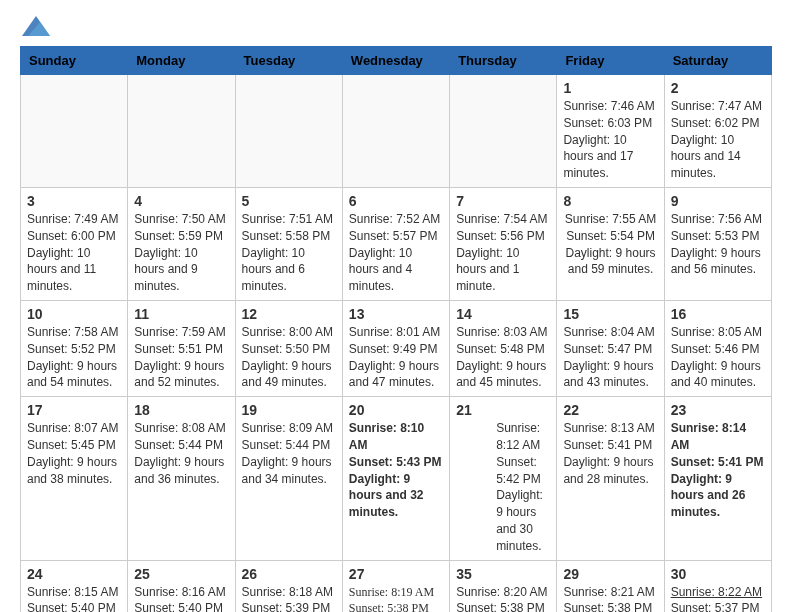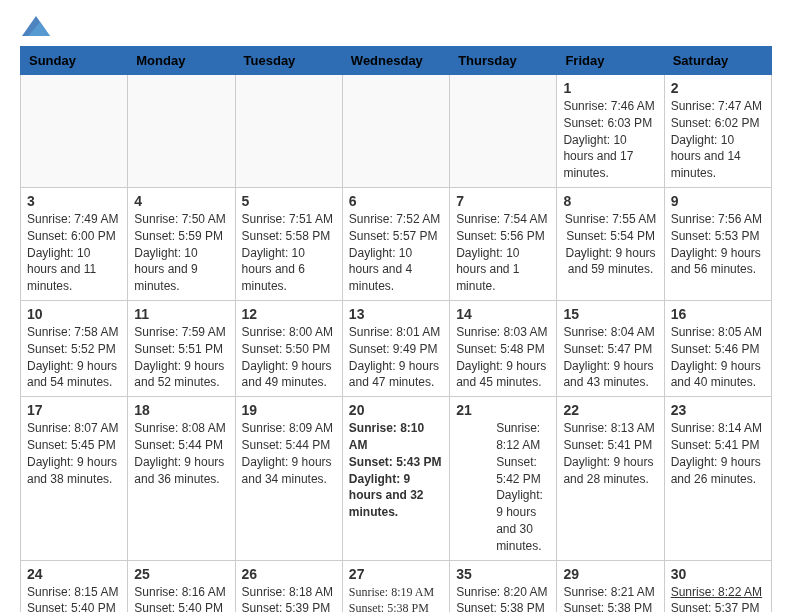--- a/index.html
+++ b/index.html
@@ -195,21 +195,21 @@
 Daylight: 9 hours and 30 minutes.</div>
           </td>
           <td>
             <span class="day-num">22</span>
             <div class="day-info" style="white-space: pre-line;">Sunrise: 8:13 AM
 Sunset: 5:41 PM
 Daylight: 9 hours and 28 minutes.</div>
           </td>
           <td>
             <span class="day-num">23</span>
-            <div class="day-info" style="white-space: pre-line;">Sunrise: 8:14 AM
+            <div class="day-info" style="white-space: pre-line; font-weight: bold;">Sunrise: 8:14 AM
 Sunset: 5:41 PM
 Daylight: 9 hours and 26 minutes.</div>
           </td>
         </tr>
         <tr>
           <td>
             <span class="day-num">24</span>
             <div class="day-info" style="white-space: pre-line;">Sunrise: 8:15 AM
 Sunset: 5:40 PM
 Daylight: 9 hours and 24 minutes.</div>

